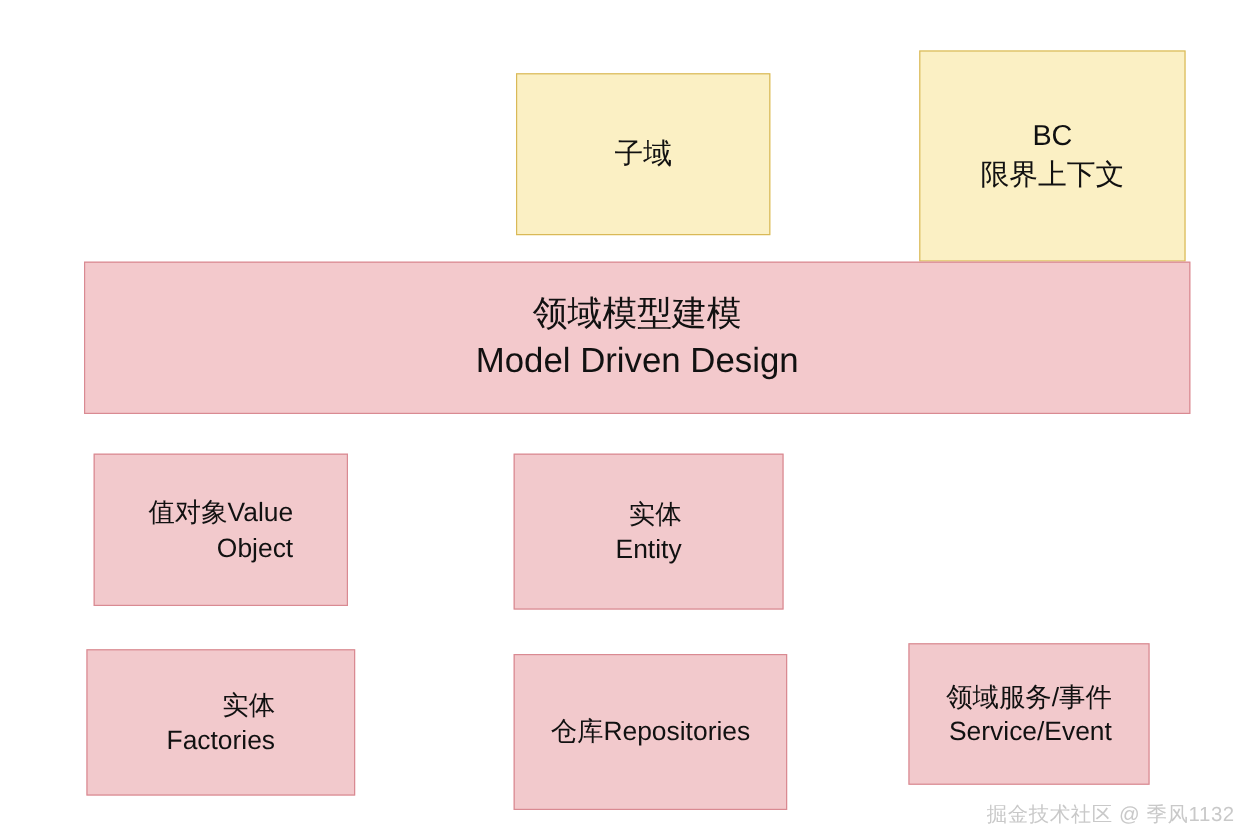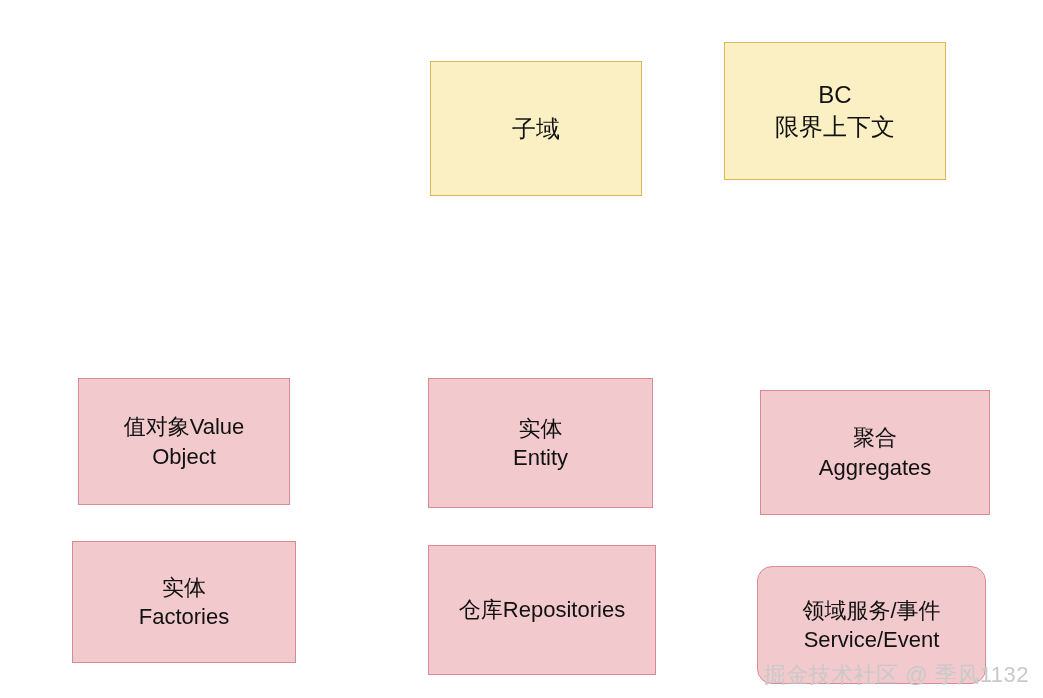--- a/index.html
+++ b/index.html
@@ -29,61 +29,62 @@
     color: #111111;
     white-space: pre-line;
   }
   .yellow {
     background: #fbf0c4;
     border: 1.5px solid #d9b957;
   }
   .pink {
     background: #f2c9cc;
     border: 1.5px solid #d98a92;
+    text-align: right;
   }
   .big-pink {
     background: #f3c9cc;
     border: 1.5px solid #d98a92;
   }
   .f22 { font-size: 22px; }
   .f24 { font-size: 24px; }
   .f29 { font-size: 29px; }
   .watermark {
     position: absolute;
     right: 14px;
     bottom: 8px;
-    font-size: 22px;
+    font-size: 17px;
     color: #c9c9c9;
     letter-spacing: 0.5px;
     white-space: nowrap;
   }
 </style>
 </head>
 <body>
 
 <div id="canvas">
 
 
   <div class="box yellow f24" style="left:430px; top:45px; width:212px; height:135px;margin-top:16px;">子域</div>
 
-  <div class="box yellow f24" style="left:724px; top:42px; width:222px; height:138px;">BC
+  <div class="box yellow f24" style="left:766px; top:42px; width:222px; height:176px;">BC
 限界上下文</div>
 
+  <div class="box big-pink f29" style="left:70px; top:218px; width:922px; height:127px;">领域模型建模
+Model Driven Design</div>
 
   <div class="box pink f22" style="left:78px; top:378px; width:212px; height:127px;">值对象Value
 Object</div>
 
   <div class="box pink f22" style="left:428px; top:378px; width:225px; height:130px;">实体
 Entity</div>
 
-  <div class="box pink f22" style="left:760px; top:390px; width:230px; height:125px;">聚合
-Aggregates</div>
 
   <div class="box pink f22" style="left:72px; top:541px; width:224px; height:122px;">实体
 Factories</div>
 
   <div class="box pink f22" style="left:428px; top:545px; width:228px; height:130px;">仓库Repositories</div>
 
-  <div class="box pink f22" style="left:757px; top:566px; width:229px; height:118px;border-radius:15px;">领域服务/事件
+  <div class="box pink f22" style="left:757px; top:536px; width:201px; height:118px;">领域服务/事件
 Service/Event</div>
 
   <div class="watermark">掘金技术社区 @ 季风1132</div>
 </div>
 
 </body></html>

